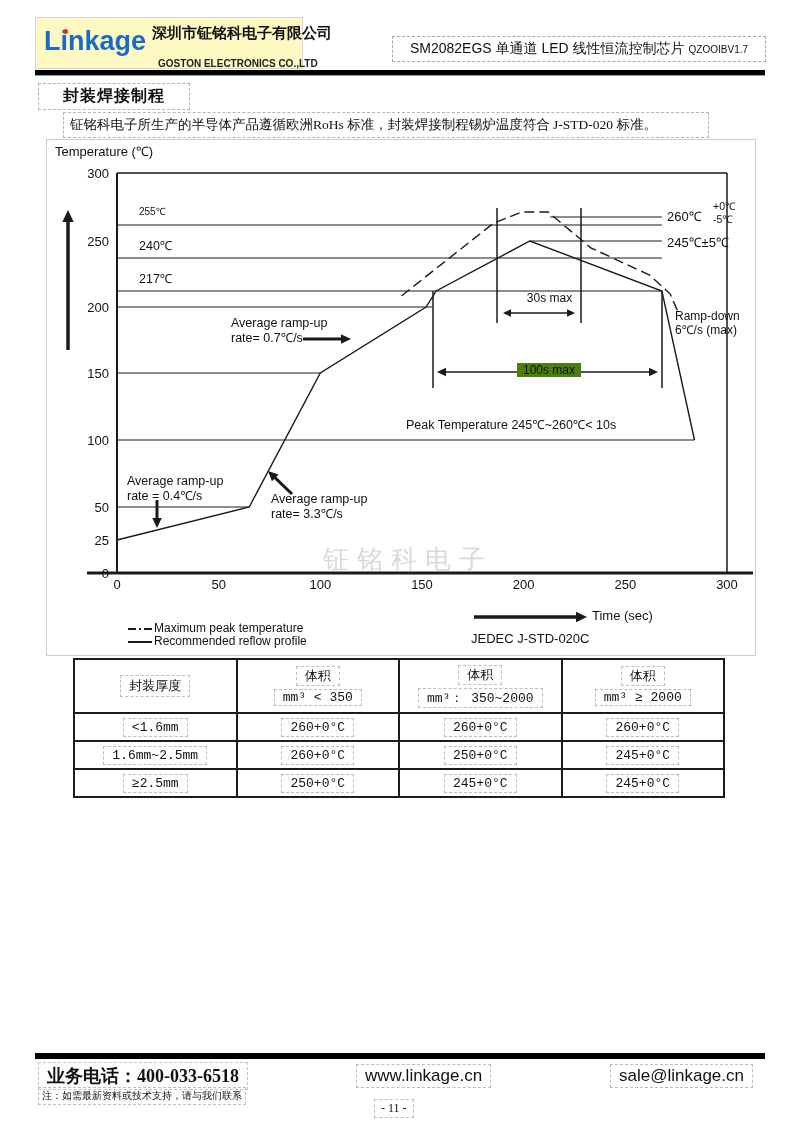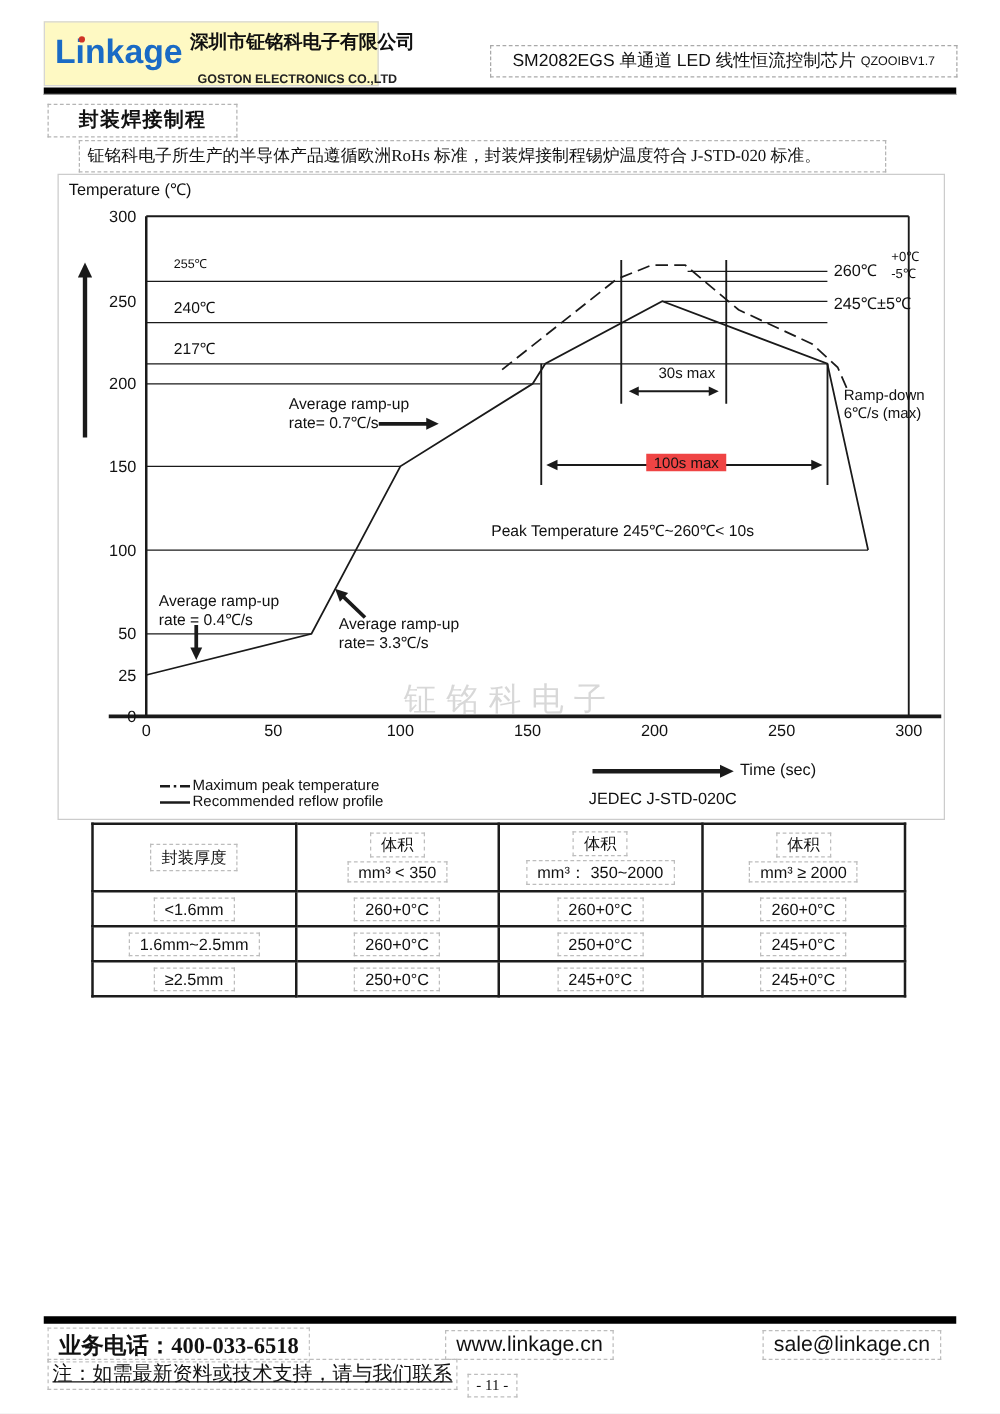--- a/index.html
+++ b/index.html
@@ -1,19 +1,19 @@
 <!DOCTYPE html>
 <html><head>
 <meta charset="utf-8">
 <style>
   html,body{margin:0;padding:0;background:#e8e8e8;}
   .page{position:relative;width:800px;height:1131px;background:#ffffff;margin:0 auto;
         font-family:"Liberation Serif",serif;color:#111;overflow:hidden;}
   .abs{position:absolute;}
-  .sans{font-family:Liberation Sans, sans-serif;}
+  .sans{font-family:Liberation Mono, monospace;}
   .serif{font-family:"Liberation Serif",serif;}
   .tbox{display:inline-block;border:1px dashed #bdbdbd;padding:1px 8px;}
 
   
   .logo-box{left:35px;top:17px;width:266px;height:50px;border:1px solid #d5d5d5;background:#fef9c3;}
   .logo-word{position:absolute;left:8px;top:8px;font-family:"Liberation Sans",sans-serif;
              font-weight:bold;font-size:27px;color:#1a6bc5;letter-spacing:0px;}
   .logo-dot{position:absolute;left:27px;top:11px;width:5px;height:5px;border-radius:50%;background:#d03326;}
   .company-cn{position:absolute;left:116px;top:6px;font-size:15px;font-weight:bold;white-space:nowrap;}
   .company-en{position:absolute;left:122px;top:28px;font-family:"Liberation Sans",sans-serif;
@@ -41,22 +41,22 @@
   .l217{left:92px;top:132px;font-size:12.5px;}
   .r260{left:620px;top:69px;font-size:13px;}
   .r260p{left:666px;top:60px;font-size:10.5px;}
   .r260m{left:666px;top:73px;font-size:10.5px;}
   .r245{left:620px;top:95px;font-size:13px;}
   .rampdown{left:628px;top:169px;font-size:12px;}
   .ramp07{left:184px;top:176px;font-size:12.5px;}
   .ramp04{left:80px;top:334px;font-size:12.5px;}
   .ramp33{left:224px;top:352px;font-size:12.5px;}
   .w30{left:452px;top:151px;width:101px;text-align:center;font-size:12px;}
-  .w100{left:470px;top:223px;font-size:12px;background:#ef4444;padding:0 6px;}
-  .peak{left:346px;top:278px;font-size:12.5px;}
+  .w100{left:470px;top:223px;font-size:12px;background:#4d7c0f;padding:0 6px;}
+  .peak{left:359px;top:278px;font-size:12.5px;}
   .wm{left:276px;top:404px;font-size:26px;letter-spacing:8px;color:#bfbfbf;opacity:.6;
       font-family:"Liberation Sans",sans-serif;}
   .timelbl{left:545px;top:468px;font-size:13px;}
   .jedec{left:424px;top:491px;font-size:13px;}
   .legend{left:80px;top:482px;font-size:12px;}
   .legend .lrow{display:flex;align-items:center;height:13px;}
   .legend svg{position:static;}
   .legend .ltext{margin-left:1px;}
 
   
@@ -67,21 +67,21 @@
   .reflow-table thead th{height:52px;}
   .reflow-table tbody td{height:26px;}
   .hstack{display:flex;flex-direction:column;align-items:center;gap:3px;}
   .hstack .tbox{padding:0 8px;}
 
   
   .footer-rule{left:35px;top:1053px;width:730px;height:6px;background:#000;}
   .f-phone{left:38px;top:1062px;font-size:18px;font-weight:bold;}
   .f-web{left:356px;top:1064px;font-family:"Liberation Sans",sans-serif;font-size:17px;}
   .f-mail{left:610px;top:1064px;font-family:"Liberation Sans",sans-serif;font-size:17px;}
-  .f-note{left:38px;top:1087px;font-size:16px;padding:1px 3px;text-decoration:underline;}
+  .f-note{left:38px;top:1087px;font-size:10px;padding:1px 3px;}
   .f-page{left:374px;top:1099px;font-size:12px;padding:1px 6px;}
 </style>
 </head>
 <body>
 
 <div class="page">
 
   <div class="abs logo-box">
     <span class="logo-word">Linkage</span>
     <span class="logo-dot"></span>

